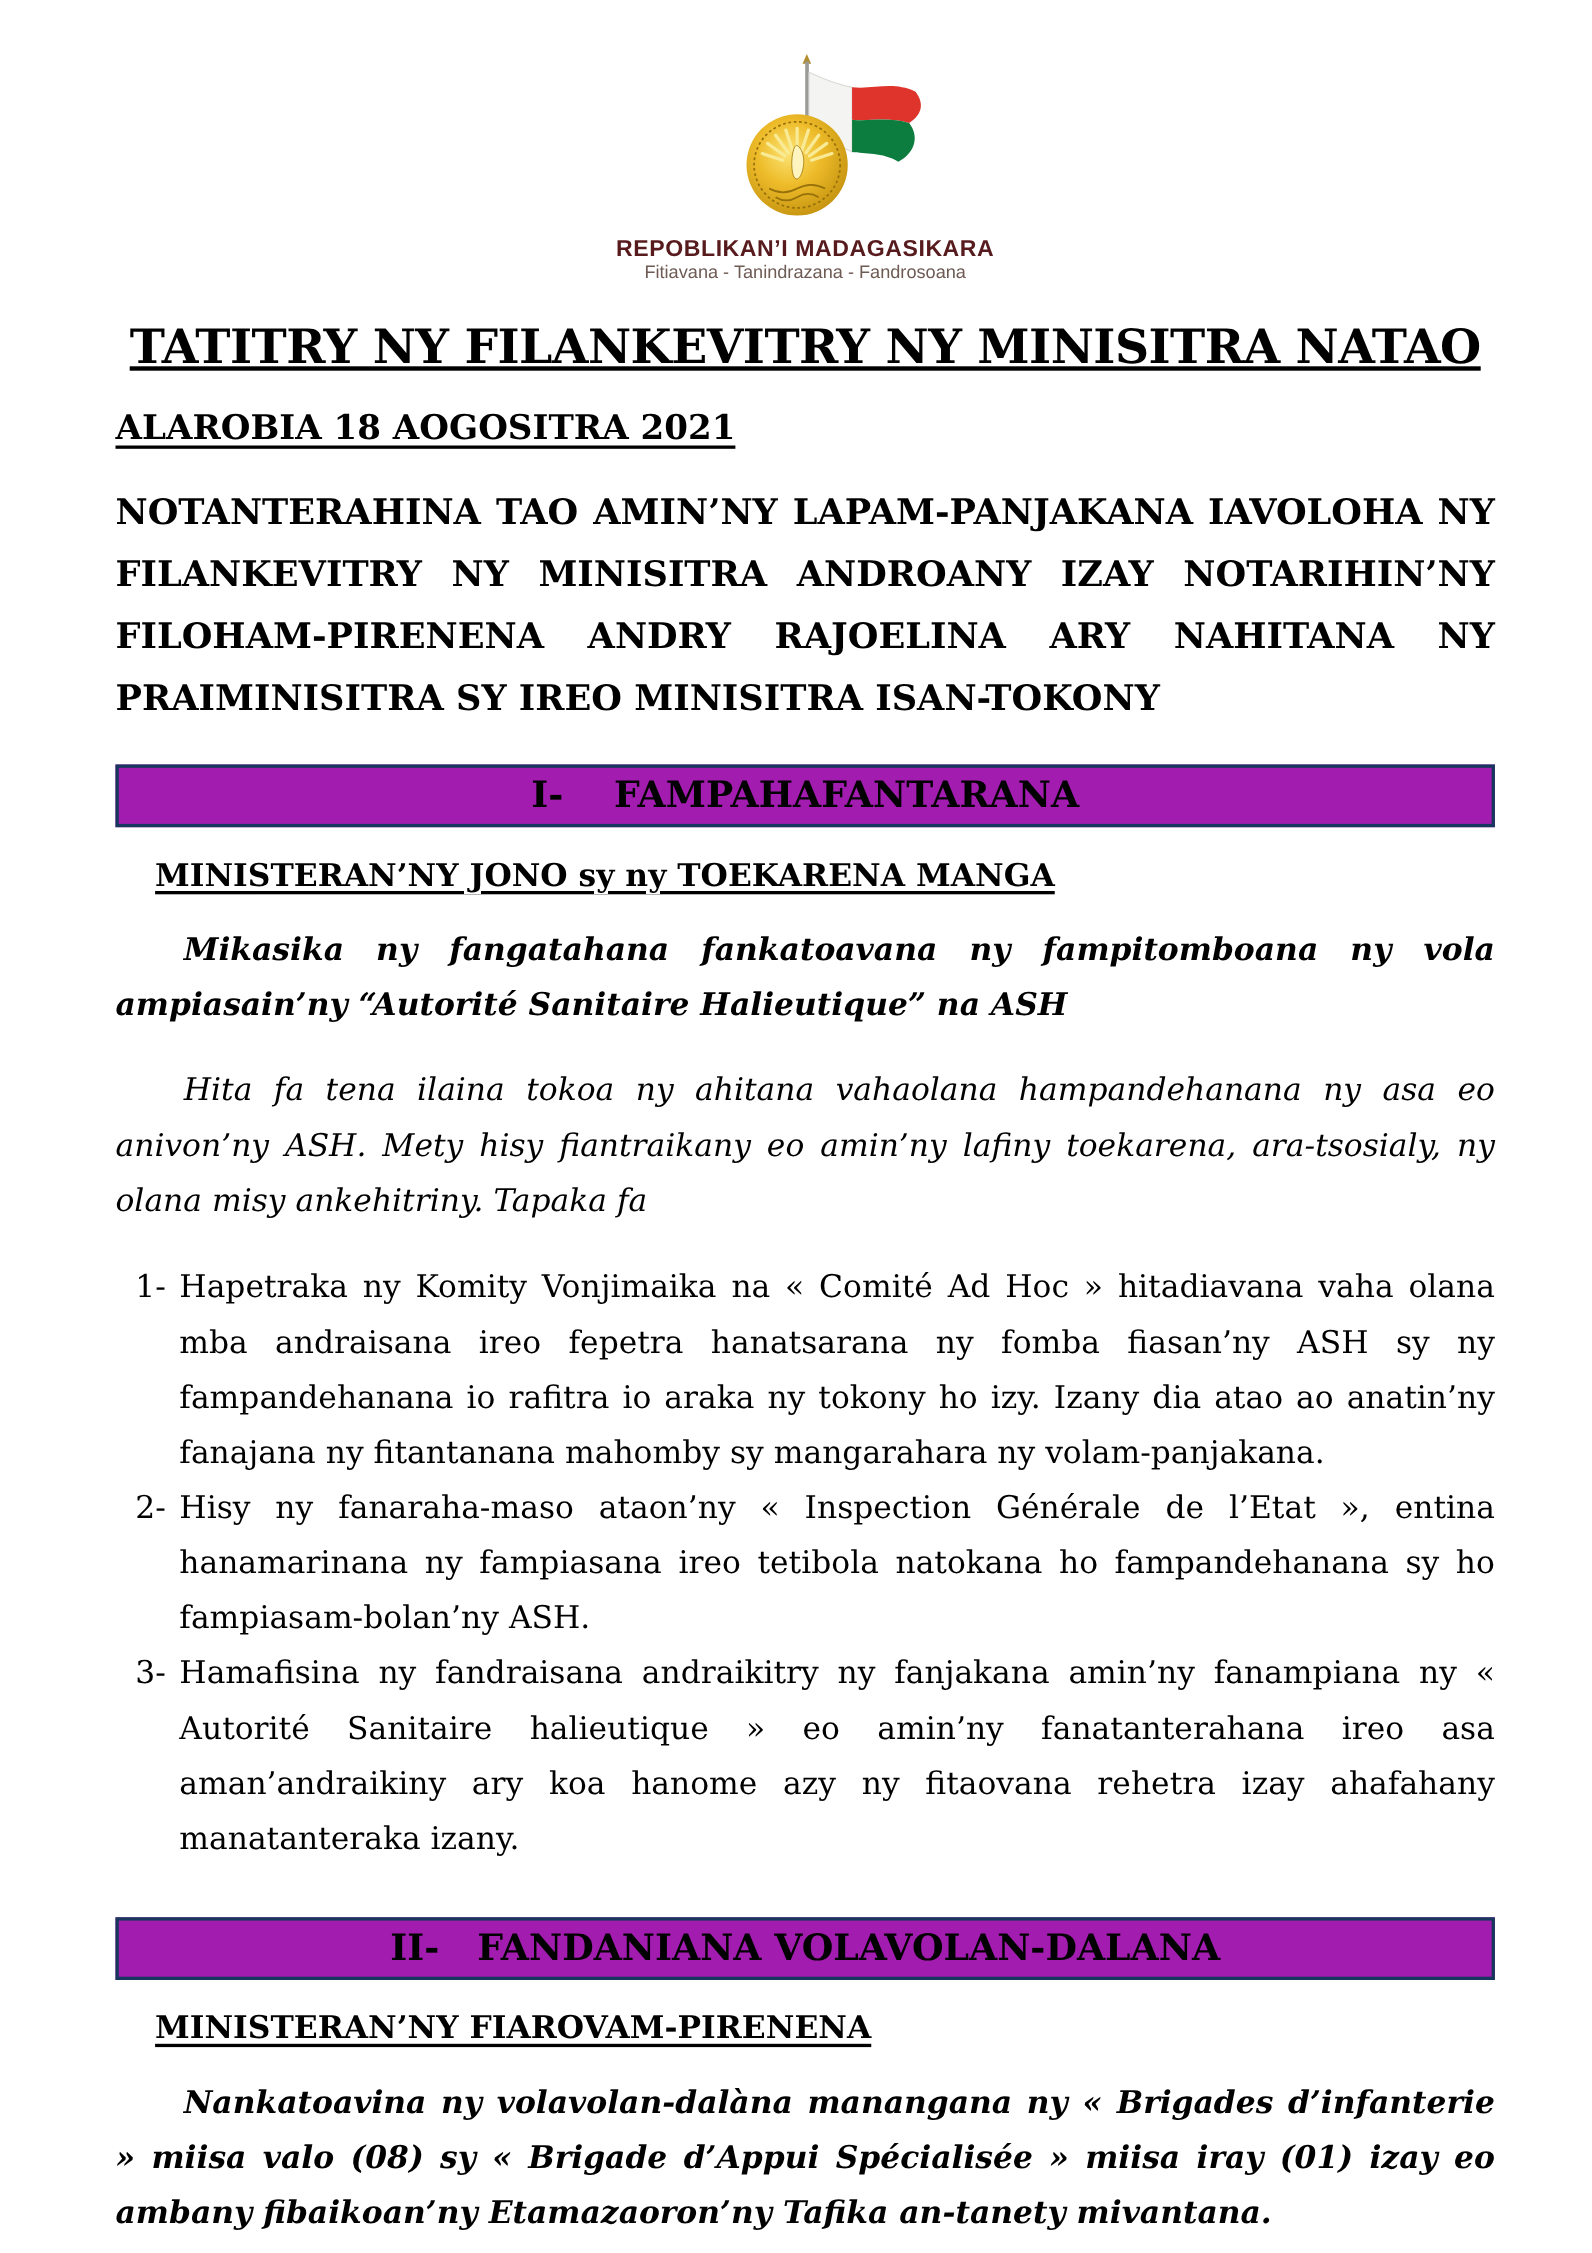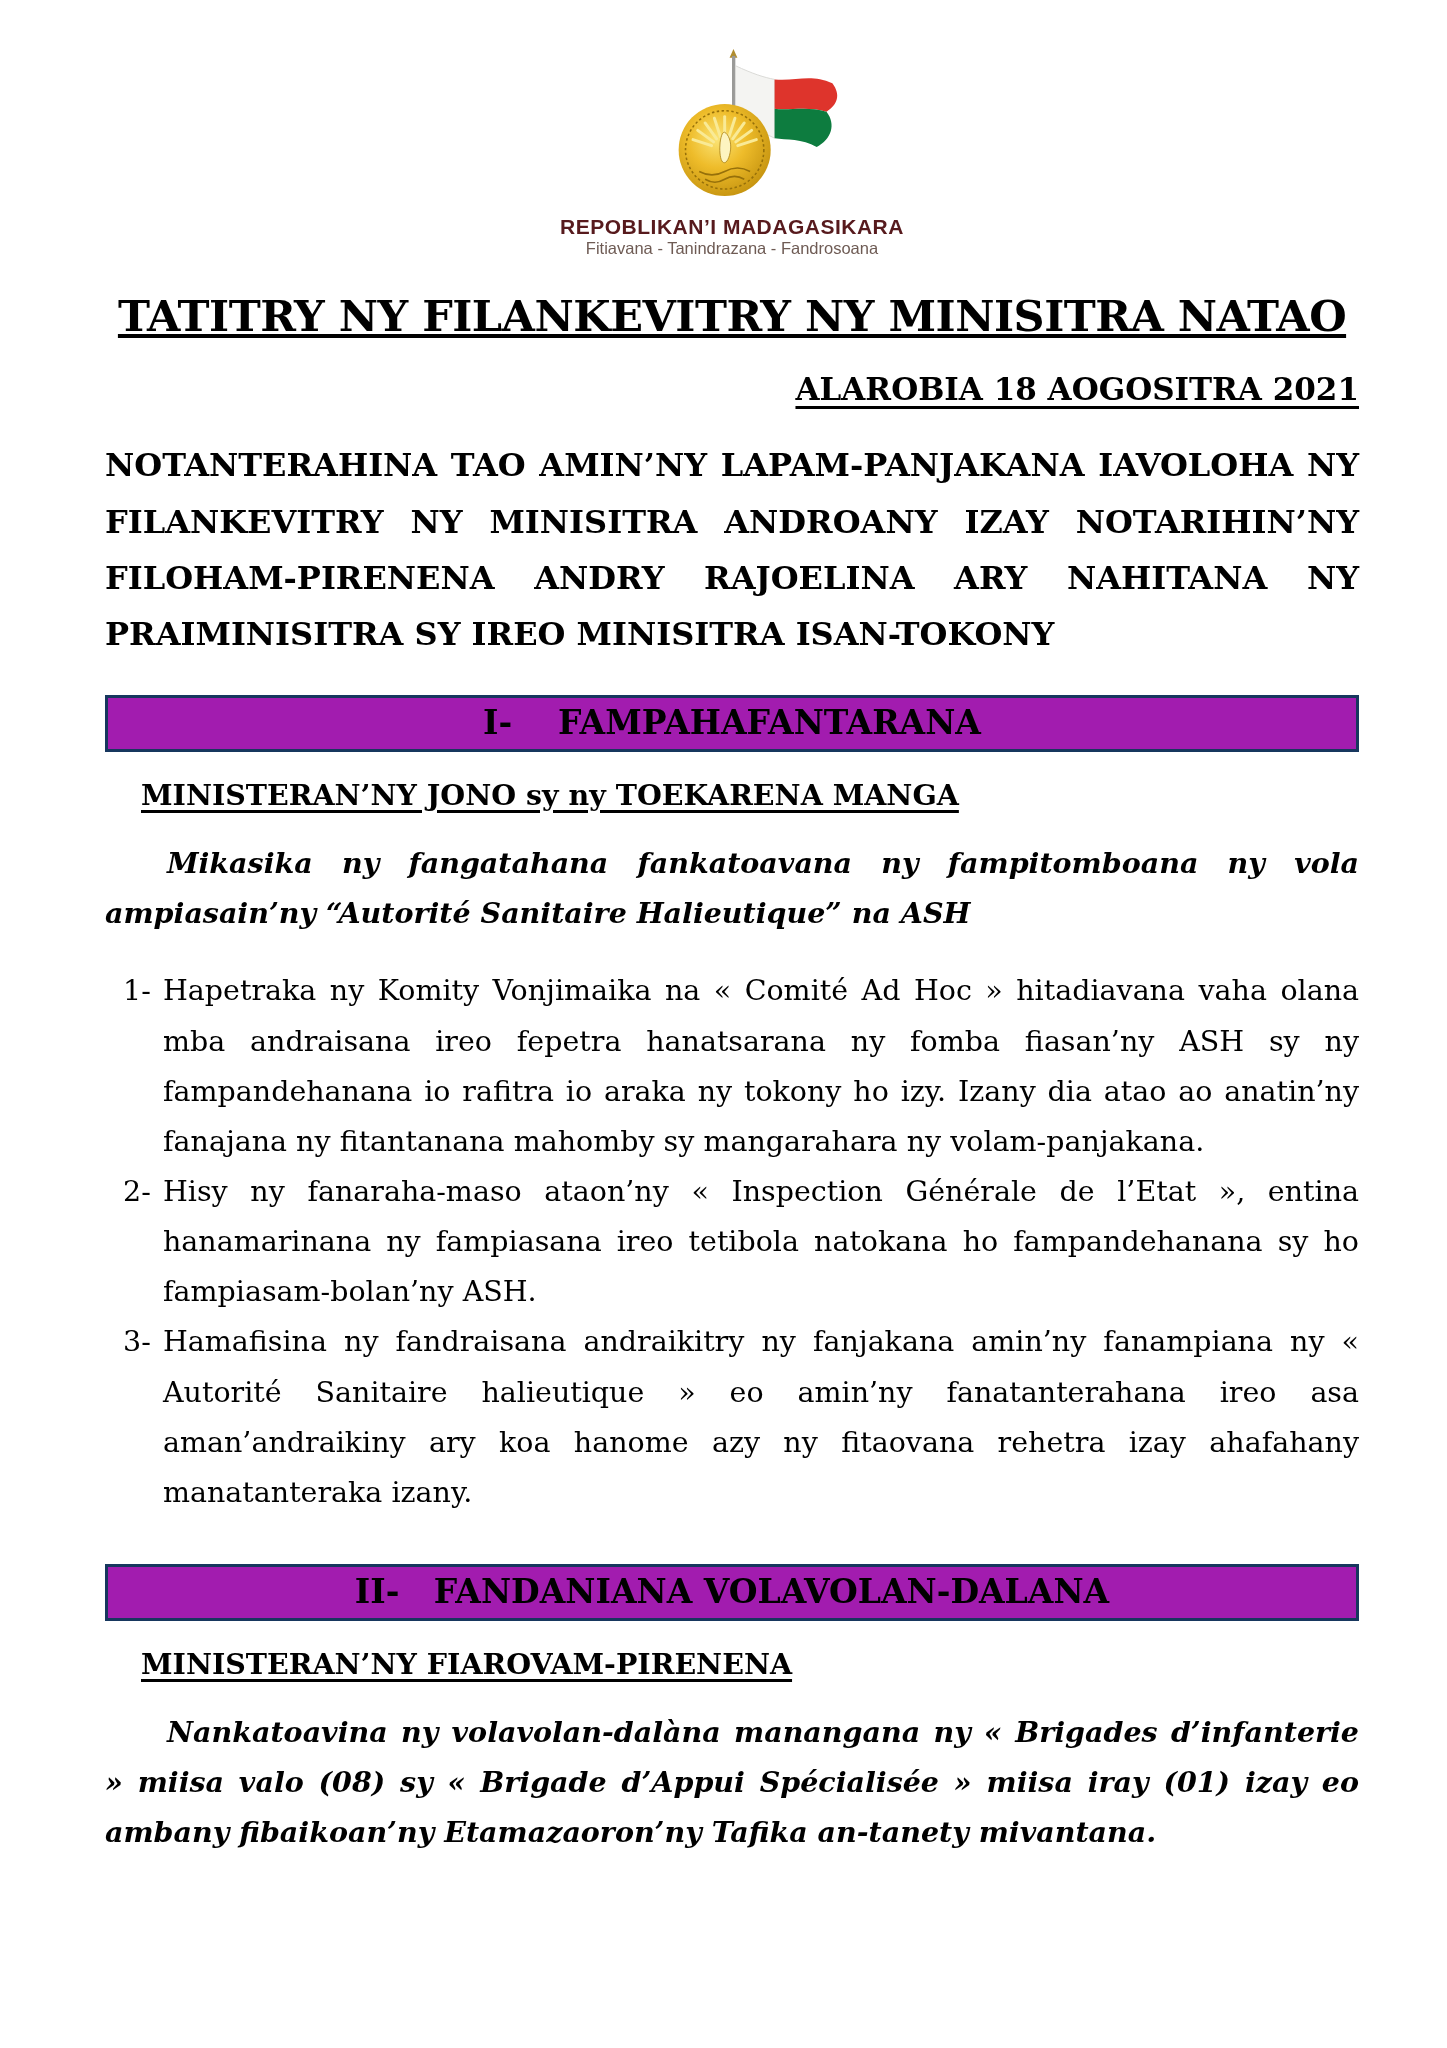--- a/index.html
+++ b/index.html
@@ -35,21 +35,21 @@
   .doc-title{
     text-align:center;
     font-weight:bold;
     font-size:43px;
     line-height:1.74;
     margin-top:22px;
     letter-spacing:-0.5px;
     text-decoration:underline;
   }
   .doc-date{
-    text-align:right;
+    text-align:left;
     font-weight:bold;
     font-size:31px;
     margin-top:18px;
   }
   .doc-date span{
     text-decoration:underline;
     text-decoration-thickness:3px;
     text-underline-offset:6px;
   }
   .intro{
@@ -166,20 +166,21 @@
   <p class="intro">NOTANTERAHINA TAO AMIN’NY LAPAM-PANJAKANA IAVOLOHA NY FILANKEVITRY NY MINISITRA ANDROANY IZAY NOTARIHIN’NY FILOHAM-PIRENENA ANDRY RAJOELINA ARY NAHITANA NY PRAIMINISITRA SY IREO MINISITRA ISAN-TOKONY</p>
 
   <div class="banner">I-    FAMPAHAFANTARANA</div>
 
   <div class="ministry">
     <span>MINISTERAN’NY JONO sy ny TOEKARENA MANGA</span>
   </div>
 
   <p class="para bold">Mikasika ny fangatahana fankatoavana ny fampitomboana ny vola ampiasain’ny “Autorité Sanitaire Halieutique” na ASH</p>
 
+  <p class="para">Hita fa tena ilaina tokoa ny ahitana vahaolana hampandehanana  ny asa eo anivon’ny ASH. Mety hisy fiantraikany   eo amin’ny lafiny toekarena, ara-tsosialy, ny olana misy ankehitriny. Tapaka fa</p>
 
   <div class="num-list">
     <div class="list-item">
       <div class="list-marker">1-</div>
       <div class="list-text">Hapetraka ny Komity Vonjimaika na « Comité Ad Hoc » hitadiavana vaha olana mba andraisana ireo fepetra hanatsarana ny fomba fiasan’ny ASH sy ny fampandehanana io rafitra io araka ny tokony ho izy. Izany dia atao ao anatin’ny fanajana ny fitantanana mahomby sy mangarahara ny volam-panjakana.</div>
     </div>
     <div class="list-item">
       <div class="list-marker">2-</div>
       <div class="list-text">Hisy ny fanaraha-maso ataon’ny « Inspection Générale de l’Etat », entina hanamarinana ny fampiasana ireo tetibola natokana ho fampandehanana sy ho fampiasam-bolan’ny ASH.</div>
     </div>

